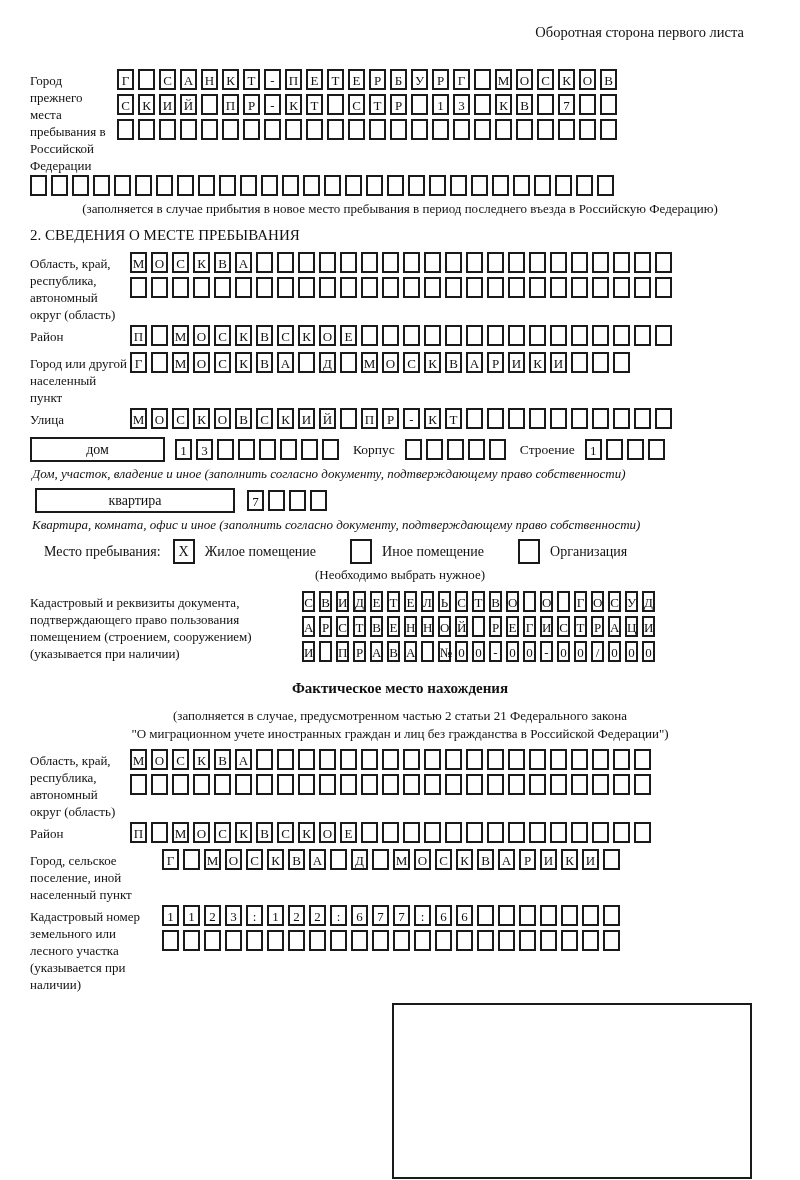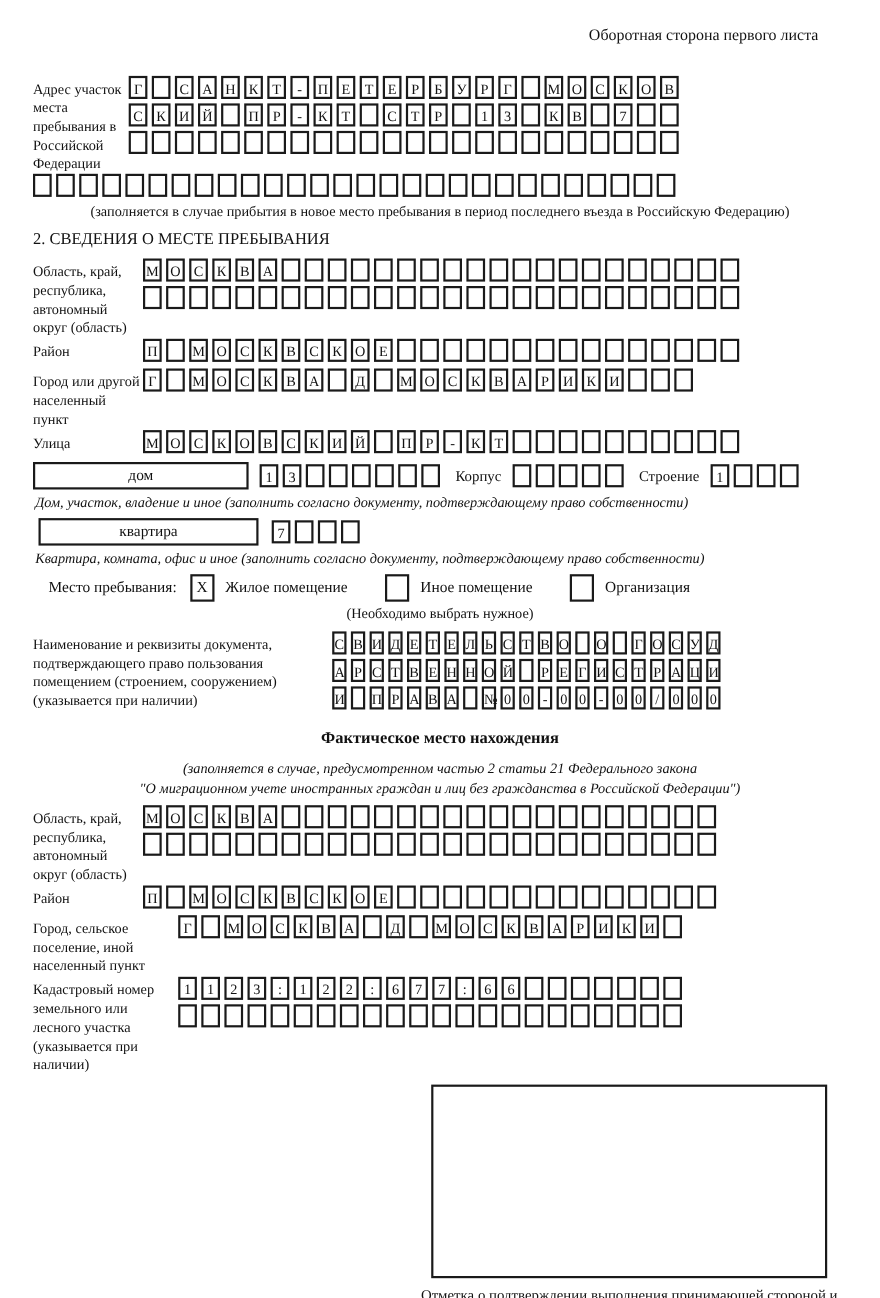--- a/index.html
+++ b/index.html
@@ -28,49 +28,49 @@
 
   .s2-label { width:100px; }
   .doc-label { width:272px; }
   .fa-label { width:100px; }
   .fa-label-wide { width:132px; }
 
   .field { margin-bottom:2px; }
 
   .houseline { display:flex; align-items:center; gap:4px; margin-top:4px; margin-bottom:3px; }
   .writein { height:25px; border:2px solid #1a1a1a; text-align:center; font-size:14px; line-height:21px; flex:0 0 auto; }
-  .box-dom { width:196px; margin-right:6px; }
+  .box-dom { width:135px; margin-right:6px; }
   .box-kv { width:200px; margin-left:5px; margin-right:8px; }
   .inline-label { font-size:13.5px; padding:0 6px 0 10px; }
 
   .caption { font-size:13px; margin:2px 0 6px 2px; line-height:17px;font-style:italic; }
 
   .stayline { display:flex; align-items:center; margin:6px 0 2px 14px; font-size:14px; }
   .checkbox { width:22px; height:25px; border:2px solid #1a1a1a; text-align:center; font-size:14px;
               line-height:21px; font-weight:500; flex:0 0 auto; }
   .stay-gap { margin-left:12px; }
   .opt-label { margin-left:10px; margin-right:34px; }
 
-  .fact-notes { margin:2px 0 6px 0;font-style:italic; }
+  .fact-notes { margin:2px 0 6px 0; }
 
   .stamp-wrap { margin-top:10px; margin-left:362px; }
   .stamp-box { width:360px; height:176px; border:2px solid #1a1a1a; background:#fff; }
   .stamp-caption { width:400px; margin-left:342px; margin-top:6px; text-align:center;
                    font-size:13.5px; line-height:19px; }
 </style>
 </head>
 <body>
 
 <div class="page">
 
   <div class="backside-note">Оборотная сторона первого листа</div>
 
   <section>
     <div class="frow">
-      <div class="flabel prev-label">Адрес участок места пребывания в Российской Федерации</div>
+      <div class="flabel prev-label">Город прежнего места пребывания в Российской Федерации</div>
       <div>
         <div class="cellrow">
             <span class="cell">Г</span>
             <span class="cell"></span>
             <span class="cell">С</span>
             <span class="cell">А</span>
             <span class="cell">Н</span>
             <span class="cell">К</span>
             <span class="cell">Т</span>
             <span class="cell">-</span>
@@ -383,21 +383,21 @@
       <span class="checkbox stay-gap">X</span>
       <span class="opt-label">Жилое помещение</span>
       <span class="checkbox"></span>
       <span class="opt-label">Иное помещение</span>
       <span class="checkbox"></span>
       <span class="opt-label">Организация</span>
     </div>
     <div class="note">(Необходимо выбрать нужное)</div>
 
     <div class="frow field" style="margin-top:8px">
-      <div class="flabel doc-label">Наименование и реквизиты документа, подтверждающего право пользования помещением (строением, сооружением) (указывается при наличии)</div>
+      <div class="flabel doc-label">Кадастровый и реквизиты документа, подтверждающего право пользования помещением (строением, сооружением) (указывается при наличии)</div>
       <div class="narrow">
         <div class="cellrow">
             <span class="cell">С</span>
             <span class="cell">В</span>
             <span class="cell">И</span>
             <span class="cell">Д</span>
             <span class="cell">Е</span>
             <span class="cell">Т</span>
             <span class="cell">Е</span>
             <span class="cell">Л</span>

